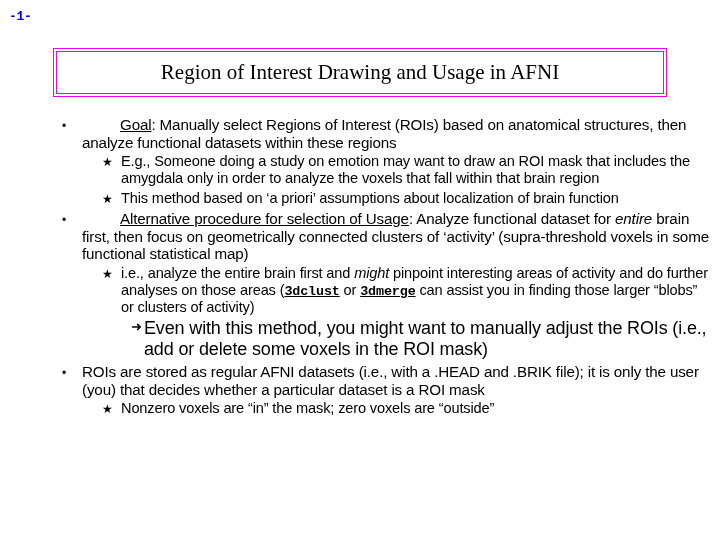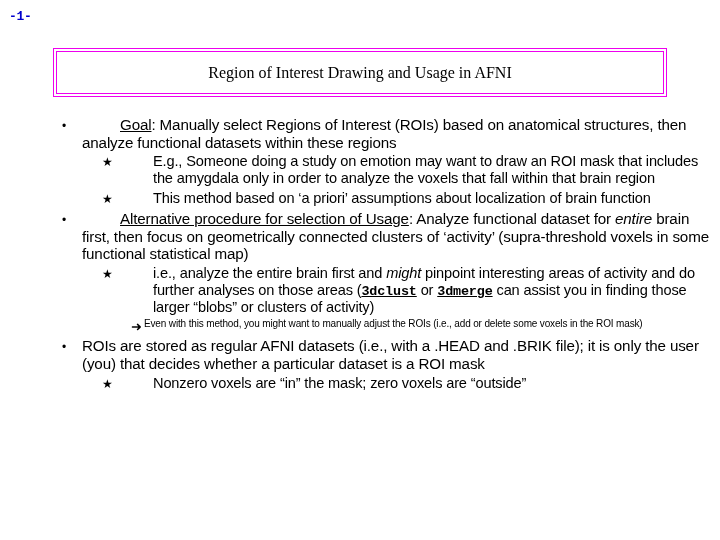--- a/index.html
+++ b/index.html
@@ -45,21 +45,21 @@
     width: 100%;
     height: 100%;
     box-sizing: border-box;
     border: 1px solid #ee00ee;
     display: flex;
     align-items: center;
     justify-content: center;
   }
   #title-text {
     font-family: "Liberation Serif", serif;
-    font-size: 16px;
+    font-size: 21px;
     color: #000000;
     white-space: nowrap;
     line-height: 1.1;
   }
 
   
   #body {
     position: absolute;
     left: 62px;
     top: 116px;
@@ -96,32 +96,31 @@
   
   .lvl2 { margin-left: 40px; margin-top: 2px; }
   .lvl2 > .marker {
     width: 19px;
     font-size: 12px;
     padding-top: 3px;
   }
   .lvl2 > .content {
     font-size: 14.6px;
     letter-spacing: -0.15px;
-    margin-left: 32px;
   }
 
   
   .lvl3 { margin-left: 69px; margin-top: 2px; }
   .lvl3 > .marker {
     width: 13px;
     font-size: 13px;
     padding-top: 1px;
   }
   .lvl3 > .content {
-    font-size: 10px;
+    font-size: 18px;
     letter-spacing: -0.15px;
   }
 
   .gap-after { margin-bottom: 3px; }
 
   u { text-decoration: underline; margin-left: 38px; }
   i, em { }
   code, .mono {
     font-family: Liberation Mono, monospace;
     font-weight: bold;

